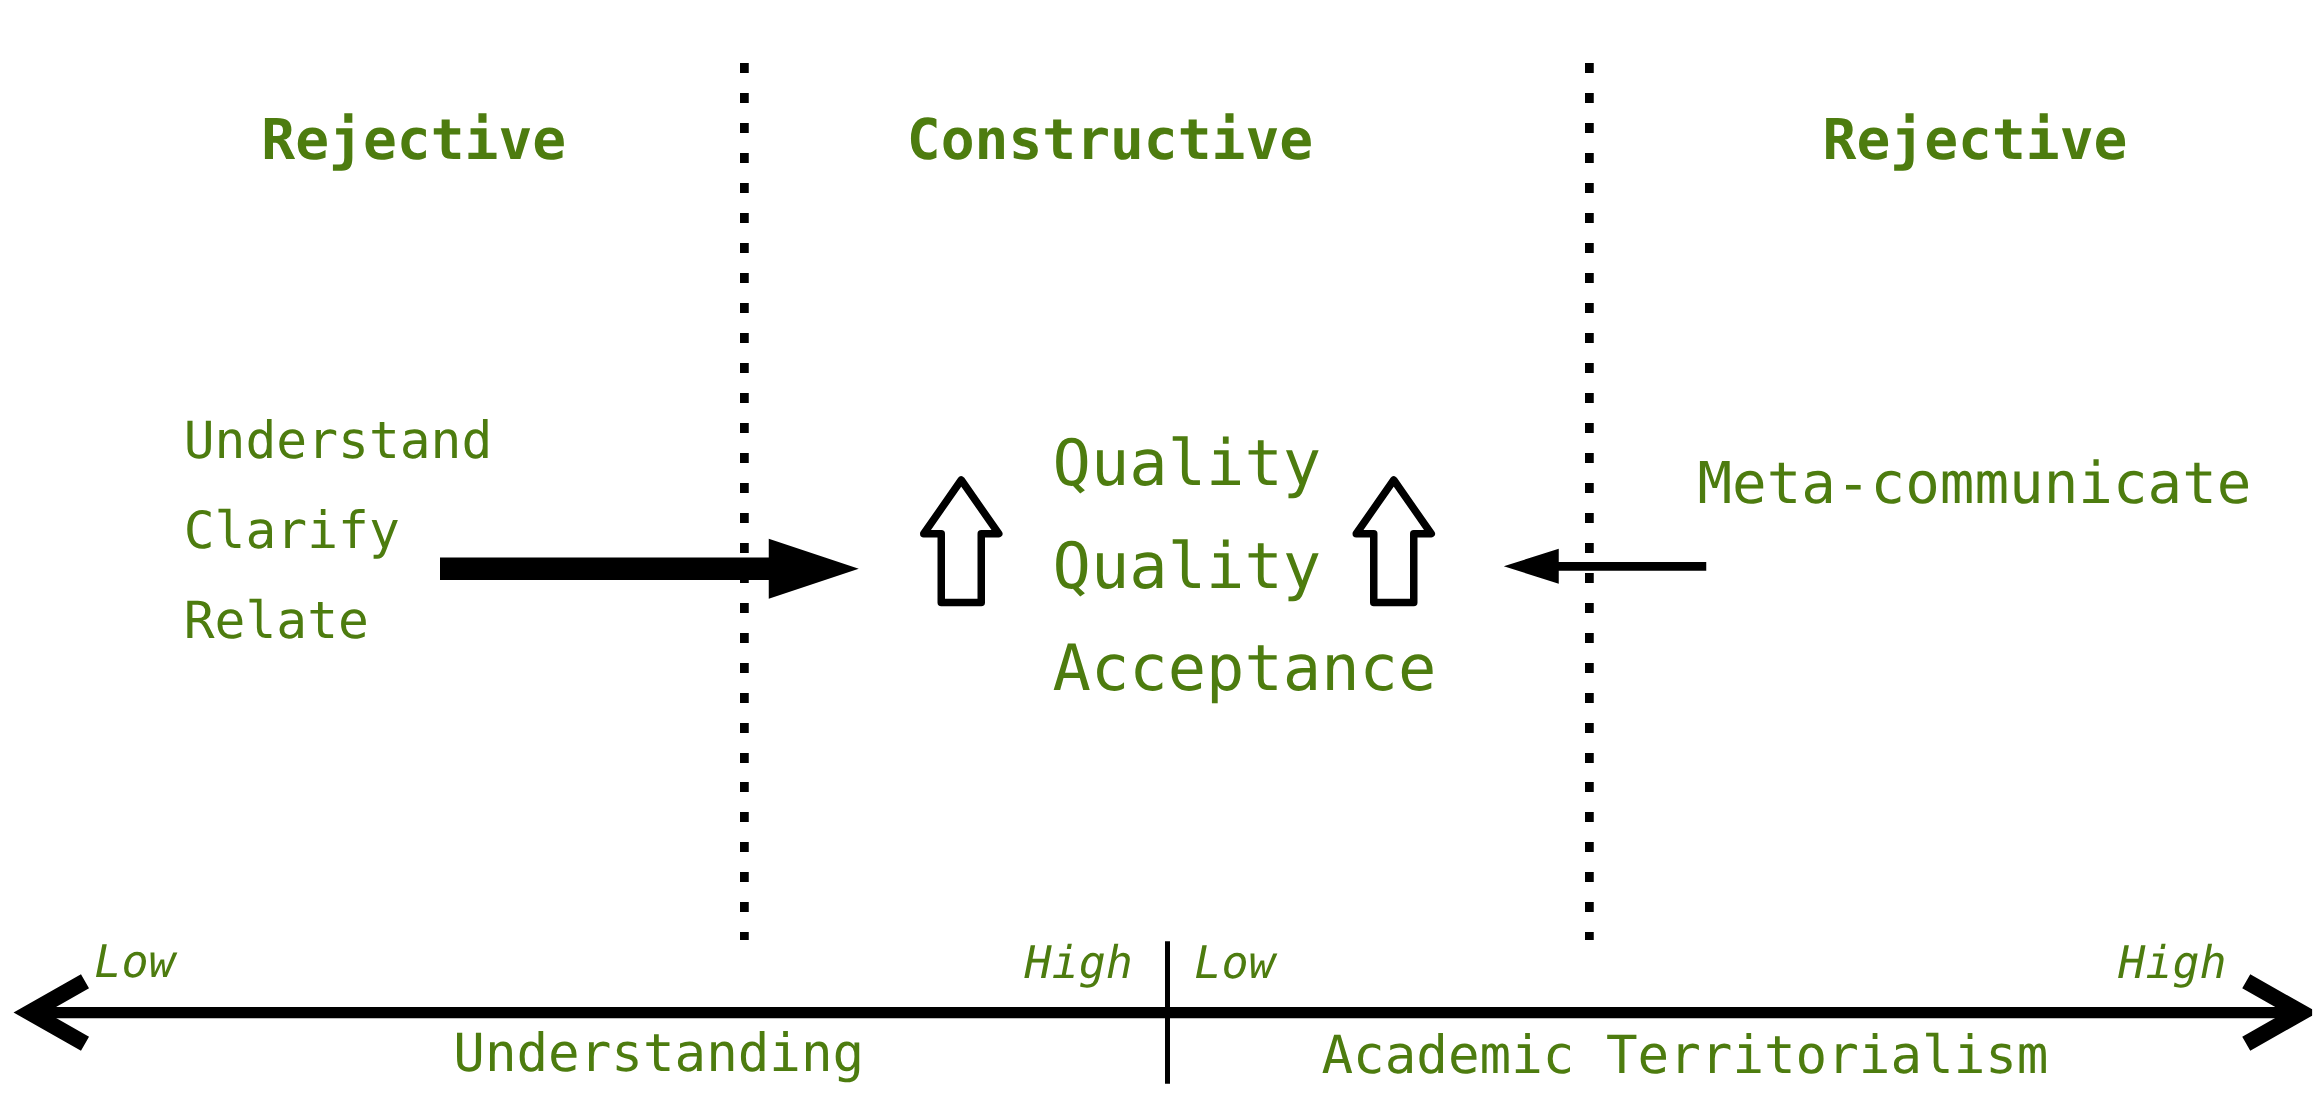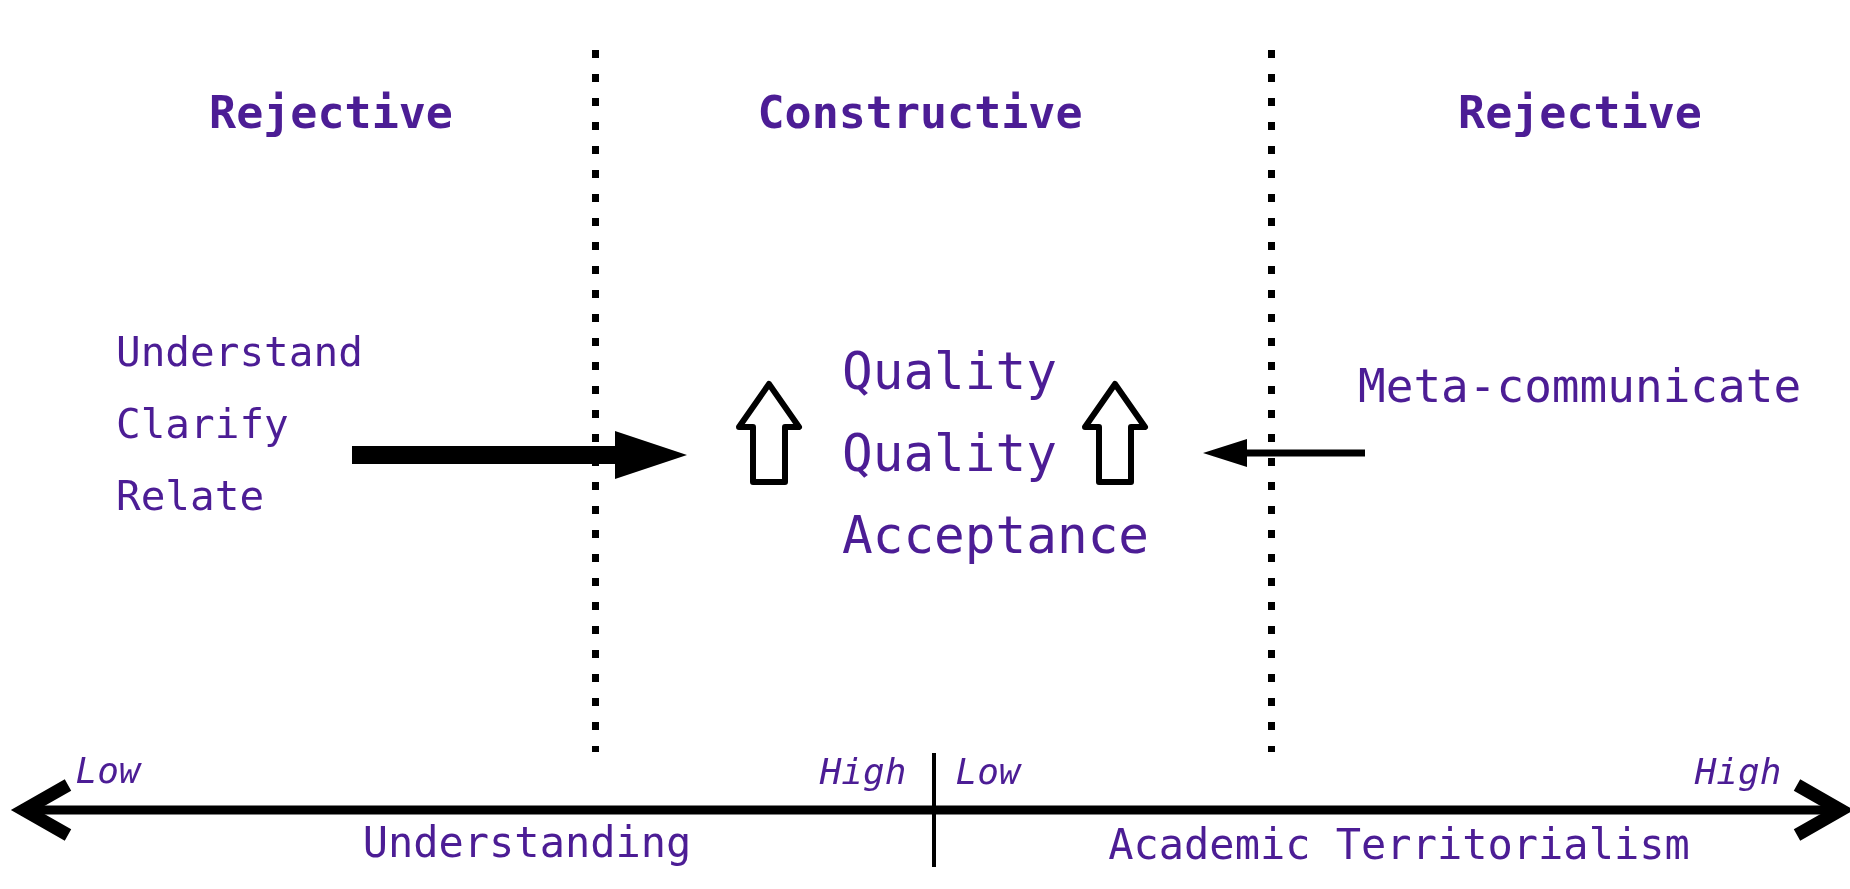--- a/index.html
+++ b/index.html
@@ -1,47 +1,47 @@
 <!DOCTYPE html>
 <html><head>
 <meta charset="utf-8">
 <style>
   html,body{margin:0;padding:0;background:#ffffff;}
   #stage{
     position:relative;
     width:1850px;height:889px;
     background:#ffffff;
     font-family:"DejaVu Sans Mono","Liberation Mono",monospace;
-    color:#4c1d95;
+    color:#4d7c0f;
     overflow:hidden;
   }
   .abs{position:absolute;}
   .centered{transform:translate(-50%,-50%);white-space:nowrap;}
   .zone-header{
     font-size:45px;font-weight:bold;letter-spacing:0;
   }
-  .left-list{left:116px;top:316px;line-height:72px;font-size:41px;white-space:nowrap;}
+  .left-list{left:147px;top:316px;line-height:72px;font-size:41px;white-space:nowrap;}
   .mid-list{left:842px;top:331px;line-height:82px;font-size:51px;white-space:nowrap;}
   .dotted-line{
     width:7px;top:50px;height:702px;
     background:repeating-linear-gradient(to bottom,#000 0 8px,transparent 8px 24px);
   }
   .meta-note{left:1358px;top:386px;transform:translateY(-50%);font-size:46px;white-space:nowrap;}
   .avoid-note{left:1460px;top:451px;font-size:41px;line-height:42px;white-space:pre-line;}
   .axis-word{font-size:36px;font-style:italic;}
   .axis-label{font-size:42px;}
   svg{display:block;}
 </style>
 </head>
 <body>
 
 <div id="stage">
 
   <div class="abs centered zone-header" style="left:331px;top:112px;">Rejective</div>
-  <div class="abs centered zone-header" style="left:920px;top:112px;">Constructive</div>
+  <div class="abs centered zone-header" style="left:888px;top:112px;">Constructive</div>
   <div class="abs centered zone-header" style="left:1580px;top:112px;">Rejective</div>
 
   <div class="abs dotted-line" style="left:592px;"></div>
   <div class="abs dotted-line" style="left:1268px;"></div>
 
   <div class="abs left-list">
     <div>Understand</div>
     <div>Clarify</div>
     <div>Relate</div>
   </div>
@@ -75,15 +75,15 @@
     <polyline points="1797,40 1841,65 1797,90" fill="none" stroke="#000" stroke-width="13"></polyline>
     <line x1="934" y1="8" x2="934" y2="122" stroke="#000" stroke-width="4"></line>
   </svg>
 
   <div class="abs centered axis-word" style="left:108px;top:770px;">Low</div>
   <div class="abs centered axis-word" style="left:863px;top:771px;">High</div>
   <div class="abs centered axis-word" style="left:988px;top:771px;">Low</div>
   <div class="abs centered axis-word" style="left:1738px;top:771px;">High</div>
 
   <div class="abs centered axis-label" style="left:527px;top:842px;">Understanding</div>
-  <div class="abs centered axis-label" style="left:1399px;top:844px;">Academic Territorialism</div>
+  <div class="abs centered axis-label" style="left:1348px;top:844px;">Academic Territorialism</div>
 
 </div>
 
 </body></html>

